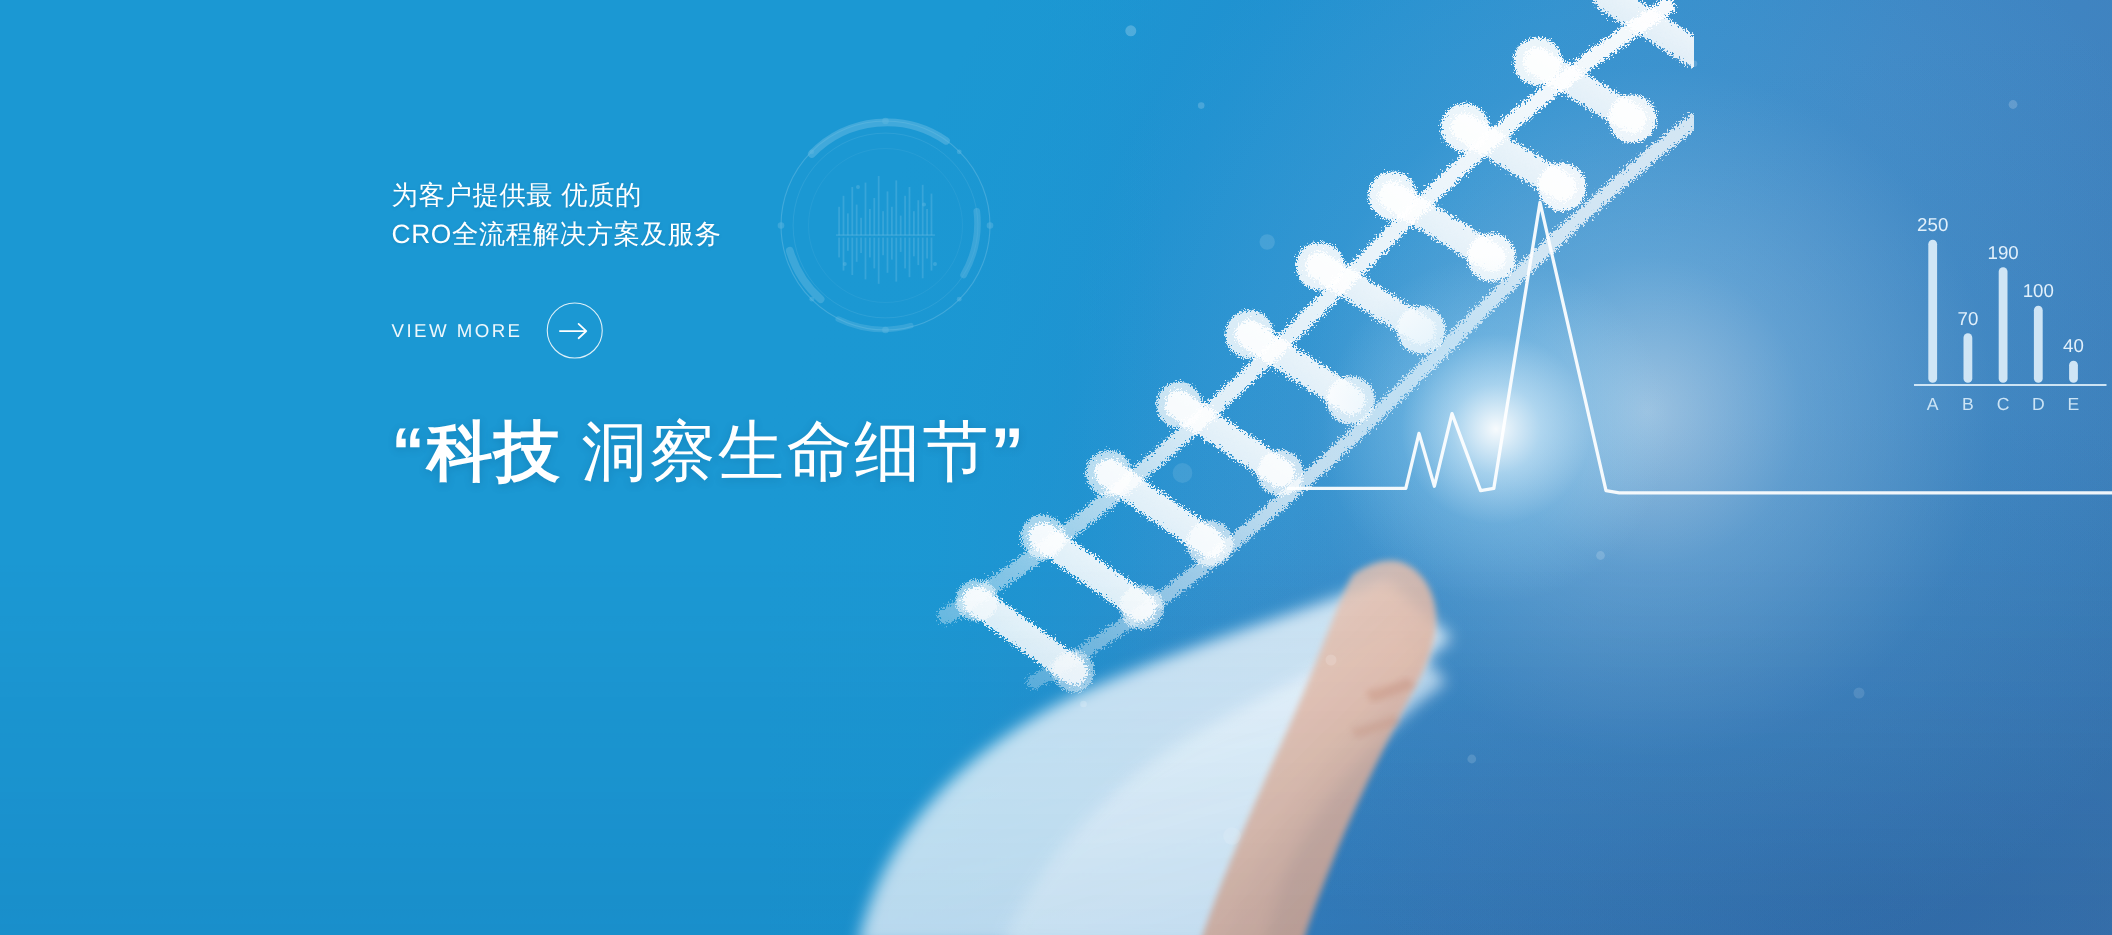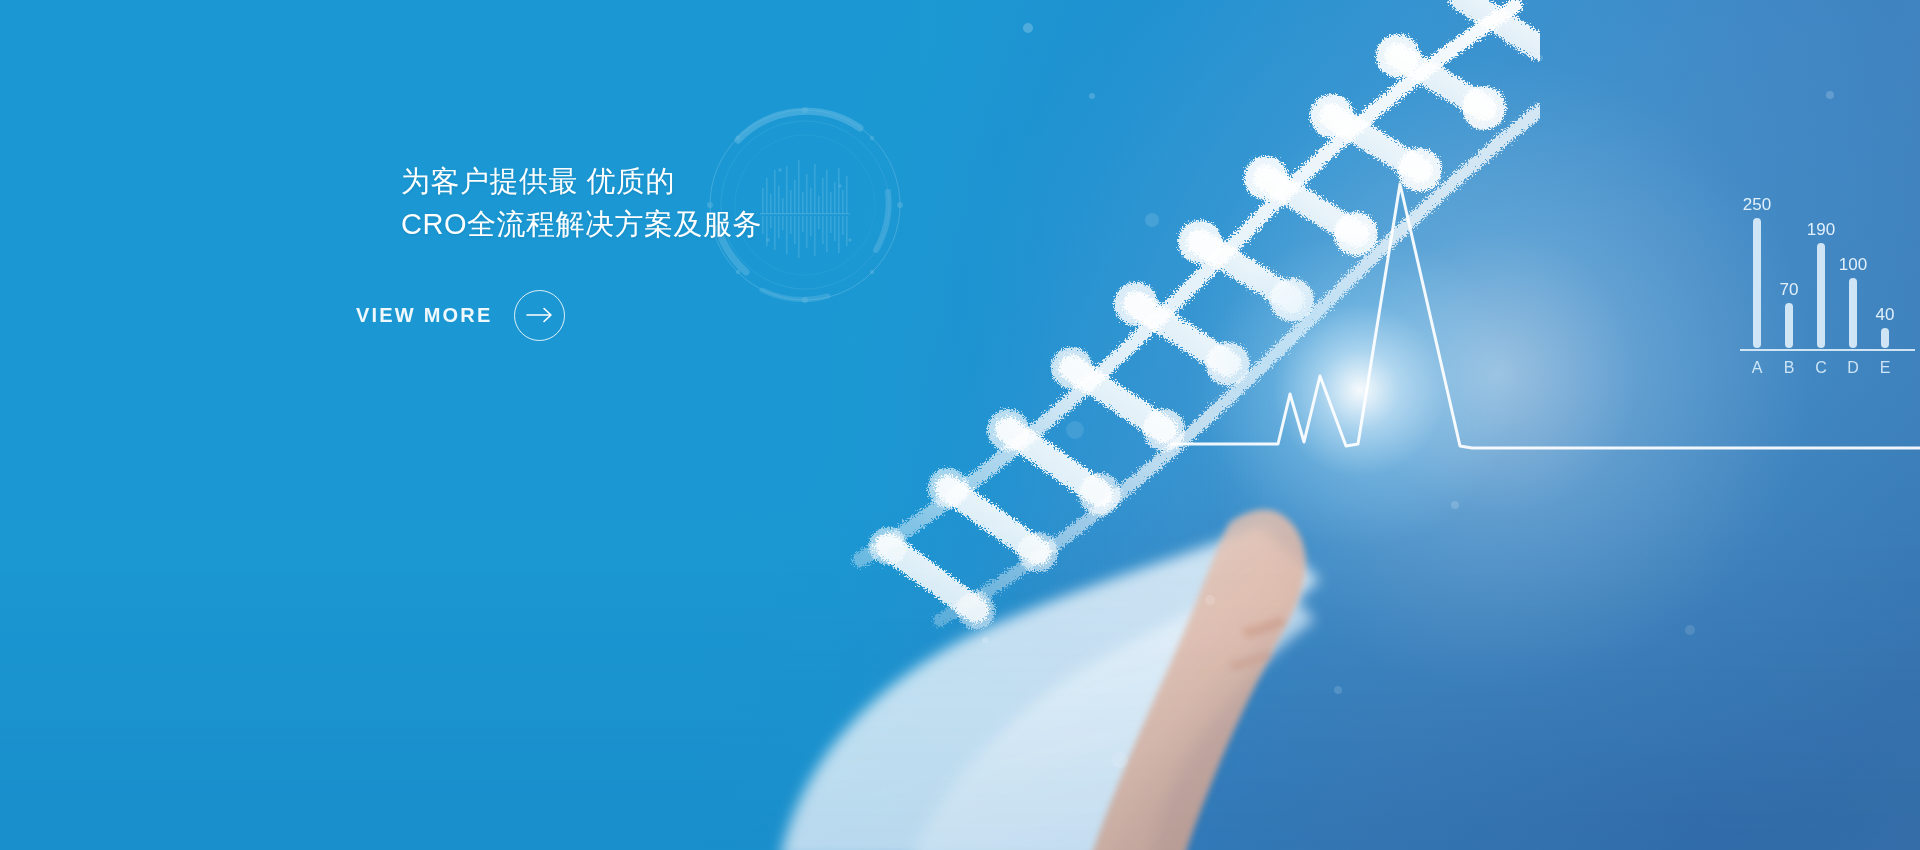--- a/index.html
+++ b/index.html
@@ -62,41 +62,40 @@
   .minichart svg{ display:block; width:100%; height:100%; }
 
   
   .specks{ position:absolute; inset:0; pointer-events:none; }
   .specks svg{ display:block; width:100%; height:100%; }
 
   
   .copy{ position:absolute; left:356px; top:160px; width:760px; }
 
   .subtitle{
-    color:#ffffff; font-size:29px; line-height:1.48; font-weight:400;
+    color:#ffffff; font-size:24px; line-height:1.48; font-weight:400;
     letter-spacing:.5px; text-shadow:0 1px 3px rgba(10,70,110,.18);
     white-space:pre-line;
-    margin-left:45px;
   }
 
   .headline{
     margin-top:28px;
     color:#ffffff; font-size:57px; font-weight:400; line-height:1.12;
     letter-spacing:3px; white-space:nowrap;
     text-shadow:0 2px 7px rgba(10,70,110,.20);
   }
   .headline .dot-sep{ padding:0 20px; font-size:44px; vertical-align:6px; }
 
   .viewmore{
     margin-top:44px; display:flex; align-items:center; gap:22px;
     width:max-content; cursor:pointer;
   }
   .viewmore-label{
-    color:rgba(255,255,255,.93); font-size:20px; letter-spacing:2.2px;
-    font-weight:700;
+    color:rgba(255,255,255,.93); font-size:17px; letter-spacing:2.2px;
+    font-weight:400;
   }
   .arrow-circle{
     width:51px; height:51px; border-radius:50%;
     border:1.4px solid rgba(255,255,255,.85);
     display:flex; align-items:center; justify-content:center;
   }
   .arrow-circle svg{ display:block; }
 
   .tagline{
     margin-top:52px; color:#ffffff; font-size:60px; line-height:1.1;
@@ -349,15 +348,19 @@
 
     <div class="viewmore">
       <span class="viewmore-label">VIEW MORE</span>
       <span class="arrow-circle">
         <svg width="28" height="16" viewBox="0 0 28 16">
           <path d="M1 8 H25 M18 1.5 L25 8 L18 14.5" fill="none" stroke="#ffffff" stroke-width="1.6" stroke-linecap="round" stroke-linejoin="round"></path>
         </svg>
       </span>
     </div>
 
+    <div class="tagline">
+      <span class="q">“</span><span class="strong">科技</span>
+      <span class="light">洞察生命细节</span><span class="q">”</span>
+    </div>
 
   </div>
 </div>
 
 </body></html>

